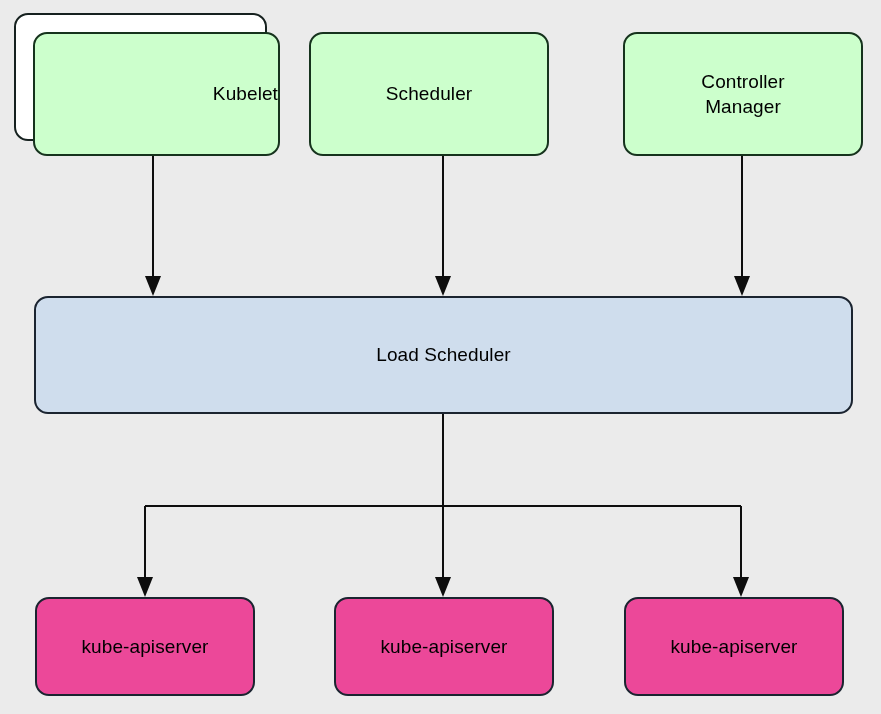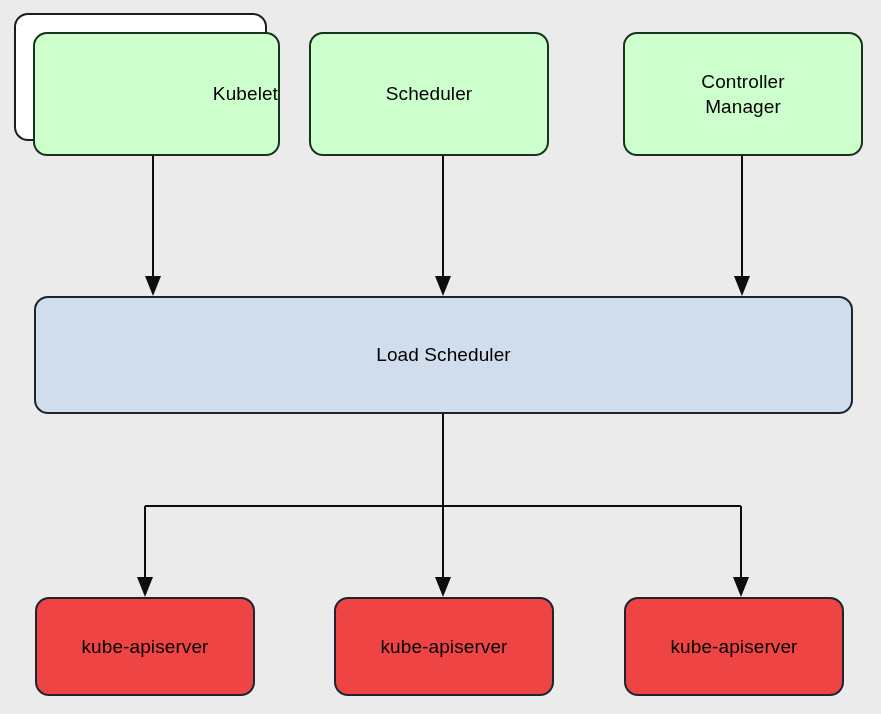--- a/index.html
+++ b/index.html
@@ -35,21 +35,21 @@
   }
   .node-green {
     background: #ccffcc;
     border-color: #16331d;
   }
   .node-lb {
     background: #cfdded;
     border-color: #1b2430;
   }
   .node-api {
-    background: #ef4444;
+    background: #ec4899;
     border-color: #1b2430;
   }
   .ghost-card {
     position: absolute;
     box-sizing: border-box;
     background: #ffffff;
     border: 2px solid #16211f;
     border-radius: 14px;
   }
   .node-label {

